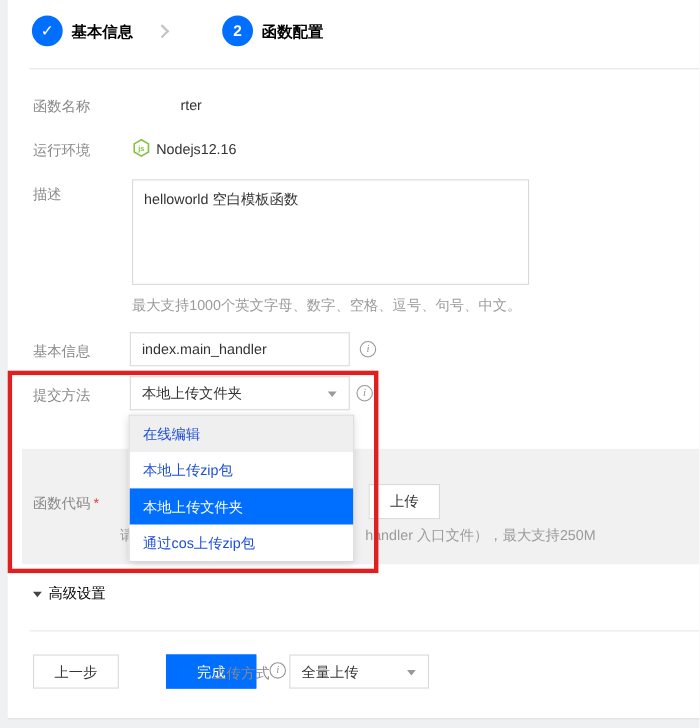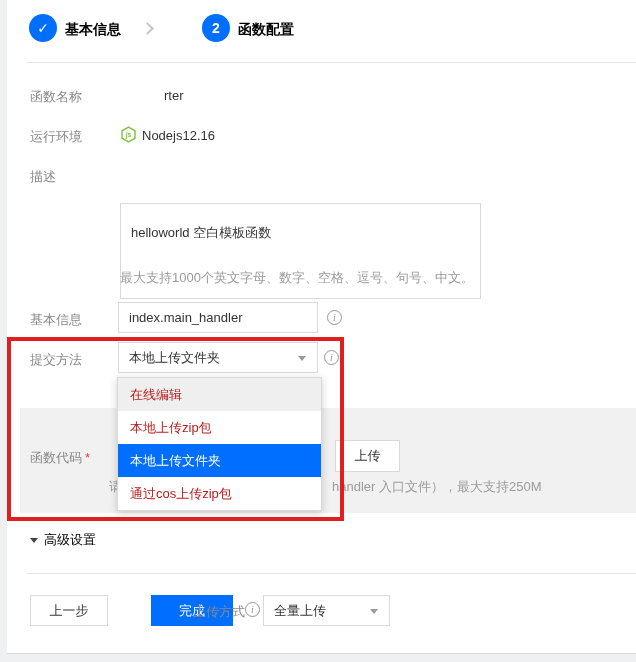--- a/index.html
+++ b/index.html
@@ -25,21 +25,21 @@
     transform:rotate(45deg);
   }
   .hr { position:absolute; left:20px; width:609px; height:1px; background:#e5e5e5; }
   
   .flabel { position:absolute; left:23px; font-size:13px; color:#888; }
   .fvalue { position:absolute; font-size:13px; color:#333; }
   .hint { position:absolute; font-size:13px; color:#9b9b9b; }
   textarea.box {
     position:absolute; left:113px; top:163px; width:361px; height:96px;
     border:1px solid #d9d9d9; resize:none; font-family:inherit;
-    font-size:13px; color:#333; padding:20px 10px; outline:none; background:#fff;margin-top:40px;
+    font-size:13px; color:#333; padding:8px 10px; outline:none; background:#fff;
   }
   input.box {
     position:absolute; left:111px; top:302px; width:200px; height:31px;
     border:1px solid #d9d9d9; font-size:13px; color:#333;
     padding:0 10px; outline:none; background:#fff;
   }
   .selectbox {
     position:absolute; height:31px; background:#fff; border:1px solid #d9d9d9;
     font-size:13px; color:#333; display:flex; align-items:center;
     padding:0 10px; cursor:pointer;
@@ -67,21 +67,21 @@
     justify-content:center; cursor:pointer;
   }
   
   #dropdown {
     position:absolute; left:110px; top:377px; width:205px;
     background:#fff; border:1px solid #d9d9d9;
     box-shadow:0 2px 8px rgba(0,0,0,0.18); z-index:10;
   }
   .opt {
     height:33px; line-height:33px; padding-left:12px; font-size:13px;
-    color:#b91c1c; background:#fff; cursor:pointer;
+    color:#1d4ed8; background:#fff; cursor:pointer;
   }
   .opt.hovered { background:#efefef; }
   .opt.selected { background:#006eff; color:#fff; }
   
   .tri-down {
     display:inline-block; width:0; height:0; margin-right:6px;
     border-left:4px solid transparent; border-right:4px solid transparent;
     border-top:5px solid #444; vertical-align:middle;
   }
   #advanced { position:absolute; left:23px; top:531px; font-size:13px; color:#000; cursor:pointer; }

